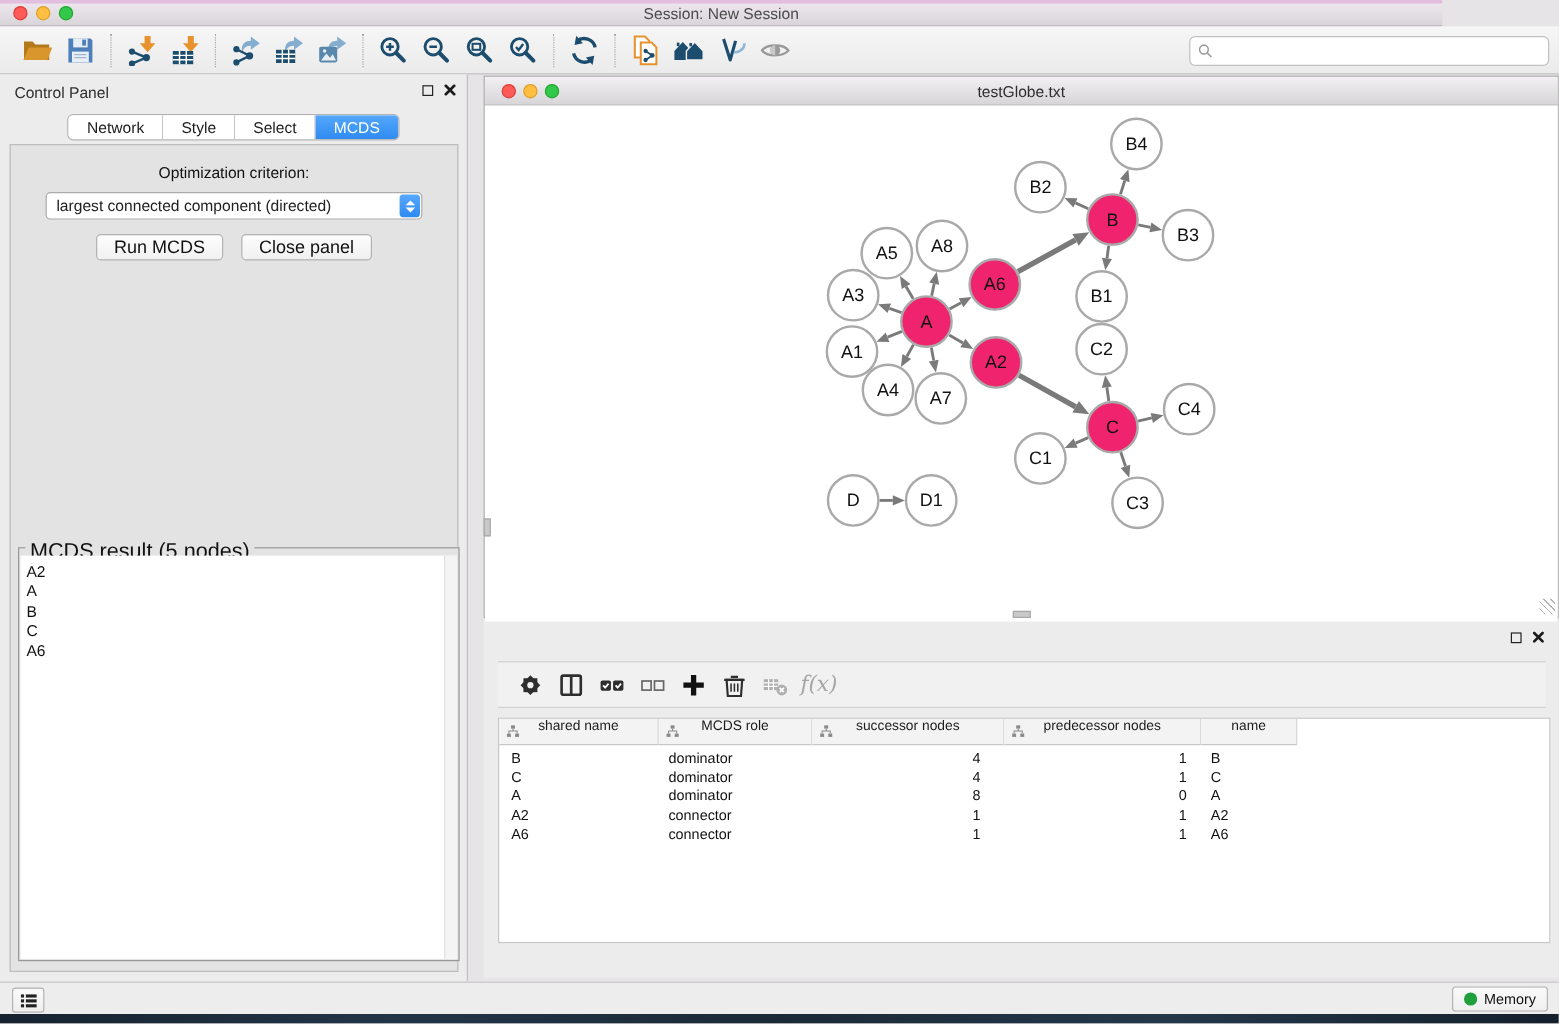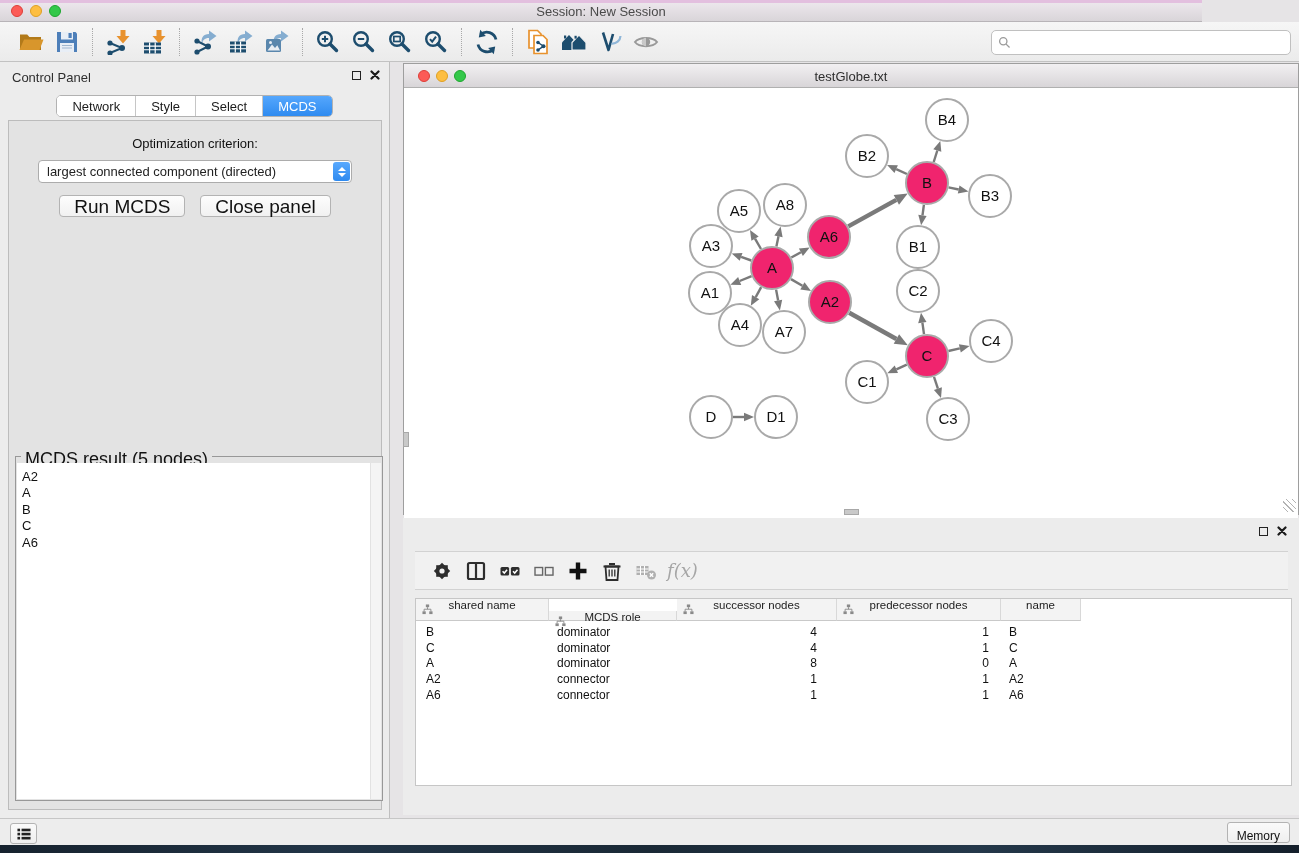--- a/index.html
+++ b/index.html
@@ -45,21 +45,21 @@
     background:#e3e3e3; border:1px solid #bcbcbc; }
   .opt-label { text-align:center; margin-top:15px; font-size:13px; color:#111; }
   .dropdown { position:relative; margin:9px auto 0; width:314px; height:23px; background:#fff;
     border:1px solid #acacac; border-radius:4px; display:flex; align-items:center; padding-left:8px; font-size:13px; }
   .dd-stepper { position:absolute; right:1px; top:1px; width:17px; height:19px; border-radius:3px;
     background:linear-gradient(#59a9fd,#2e8af0); display:flex; flex-direction:column; align-items:center; justify-content:center; gap:2px; }
   .dd-stepper .up { width:0; height:0; border-left:4px solid transparent; border-right:4px solid transparent; border-bottom:4px solid #fff; }
   .dd-stepper .down { width:0; height:0; border-left:4px solid transparent; border-right:4px solid transparent; border-top:4px solid #fff; }
   .btn-row { display:flex; justify-content:center; gap:15px; margin-top:12px; }
   .push-btn { height:22px; padding:0 14px; background:linear-gradient(#fdfdfd,#f1f1f1); border:1px solid #b3b3b3;
-    border-radius:4px; font-size:19px; color:#111; font-family:inherit; }
+    border-radius:4px; font-size:15px; color:#111; font-family:inherit; }
   .result-box { position:absolute; left:6px; top:335px; width:368px; height:345px; border:1px solid #989898; background:#e3e3e3; }
   .result-legend { position:absolute; left:5px; top:-8px; background:#e3e3e3; padding:0 4px; font-size:18px; color:#111; }
   .result-list { position:absolute; left:1px; right:1px; top:6px; bottom:1px; background:#fff; overflow:hidden; }
   .result-scroll { position:absolute; right:0; top:0; bottom:0; width:11px; background:#f4f4f4; border-left:1px solid #e2e2e2; }
   .result-list ul { list-style:none; padding:6px 6px 0 5px; }
   .result-list li { font-size:13px; line-height:16.4px; color:#111; }
 
   
   .net-window { position:absolute; left:403px; top:63px; width:896px; height:452px;
     background:#fff; border:1px solid #9e9e9e; }
@@ -92,21 +92,21 @@
   .t-row { display:flex; height:15.7px; align-items:center; }
   .t-cell { font-size:12px; color:#111; white-space:nowrap; overflow:hidden; }
   .bottom-tabs { position:absolute; left:0; right:0; top:272px; display:flex; justify-content:center; }
 
   
   .status-bar { position:absolute; left:0; top:818px; width:1299px; height:27px;
     background:#ededed; border-top:1px solid #c6c6c6; }
   .list-btn { position:absolute; left:10px; top:4px; width:27px; height:21px; border:1px solid #b3b3b3; border-radius:3px;
     background:linear-gradient(#fafafa,#efefef); display:flex; align-items:center; justify-content:center; }
   .memory-btn { position:absolute; right:9px; top:3px; height:21px; border:1px solid #b3b3b3; border-radius:3px;
-    background:linear-gradient(#fafafa,#efefef); display:flex; align-items:center; gap:6px; padding:0 9px; font-size:12px; color:#111;flex-direction:column; }
+    background:linear-gradient(#fafafa,#efefef); display:flex; align-items:center; gap:6px; padding:0 9px; font-size:12px; color:#111; }
   .mem-dot { width:11px; height:11px; border-radius:50%; background:#1fa03c; }
   .desktop-strip { position:absolute; left:0; top:845px; width:1299px; height:8px;
     background:linear-gradient(90deg,#16222e,#223547 25%,#1a2936 50%,#24384a 75%,#141f2b); }
 </style>
 </head>
 <body>
 
 <div class="titlebar">
   <div class="lights">
     <span class="light red"></span>
@@ -548,21 +548,21 @@
     <div class="th-row" id="th-row">
         <div class="th-cell" style="width: 133px;">
           <svg class="colicon" viewBox="0 0 12 12" width="11" height="11">
             <rect x="4.2" y="0.5" width="3.6" height="3" fill="#8a8a8a"></rect>
             <rect x="0.5" y="8" width="3.6" height="3" fill="#8a8a8a"></rect>
             <rect x="7.9" y="8" width="3.6" height="3" fill="#8a8a8a"></rect>
             <path d="M6 3.5v2.2M2.3 8V5.7h7.4V8" stroke="#8a8a8a" fill="none"></path>
           </svg>
           <span>shared name</span>
         </div>
-        <div class="th-cell" style="width: 128px; margin-top: 12px;">
+        <div class="th-cell" style="width: 128px;">
           <svg class="colicon" viewBox="0 0 12 12" width="11" height="11">
             <rect x="4.2" y="0.5" width="3.6" height="3" fill="#8a8a8a"></rect>
             <rect x="0.5" y="8" width="3.6" height="3" fill="#8a8a8a"></rect>
             <rect x="7.9" y="8" width="3.6" height="3" fill="#8a8a8a"></rect>
             <path d="M6 3.5v2.2M2.3 8V5.7h7.4V8" stroke="#8a8a8a" fill="none"></path>
           </svg>
           <span>MCDS role</span>
         </div>
         <div class="th-cell" style="width: 160px;">
           <svg class="colicon" viewBox="0 0 12 12" width="11" height="11">

